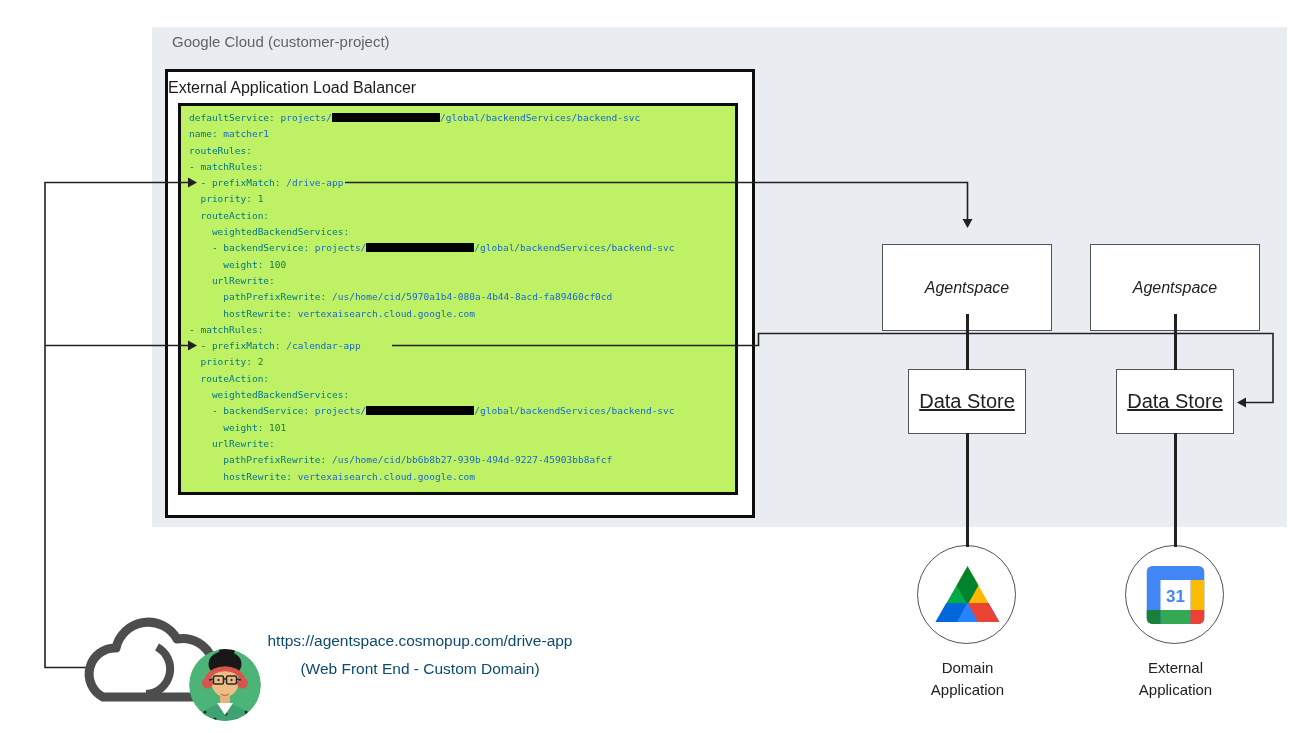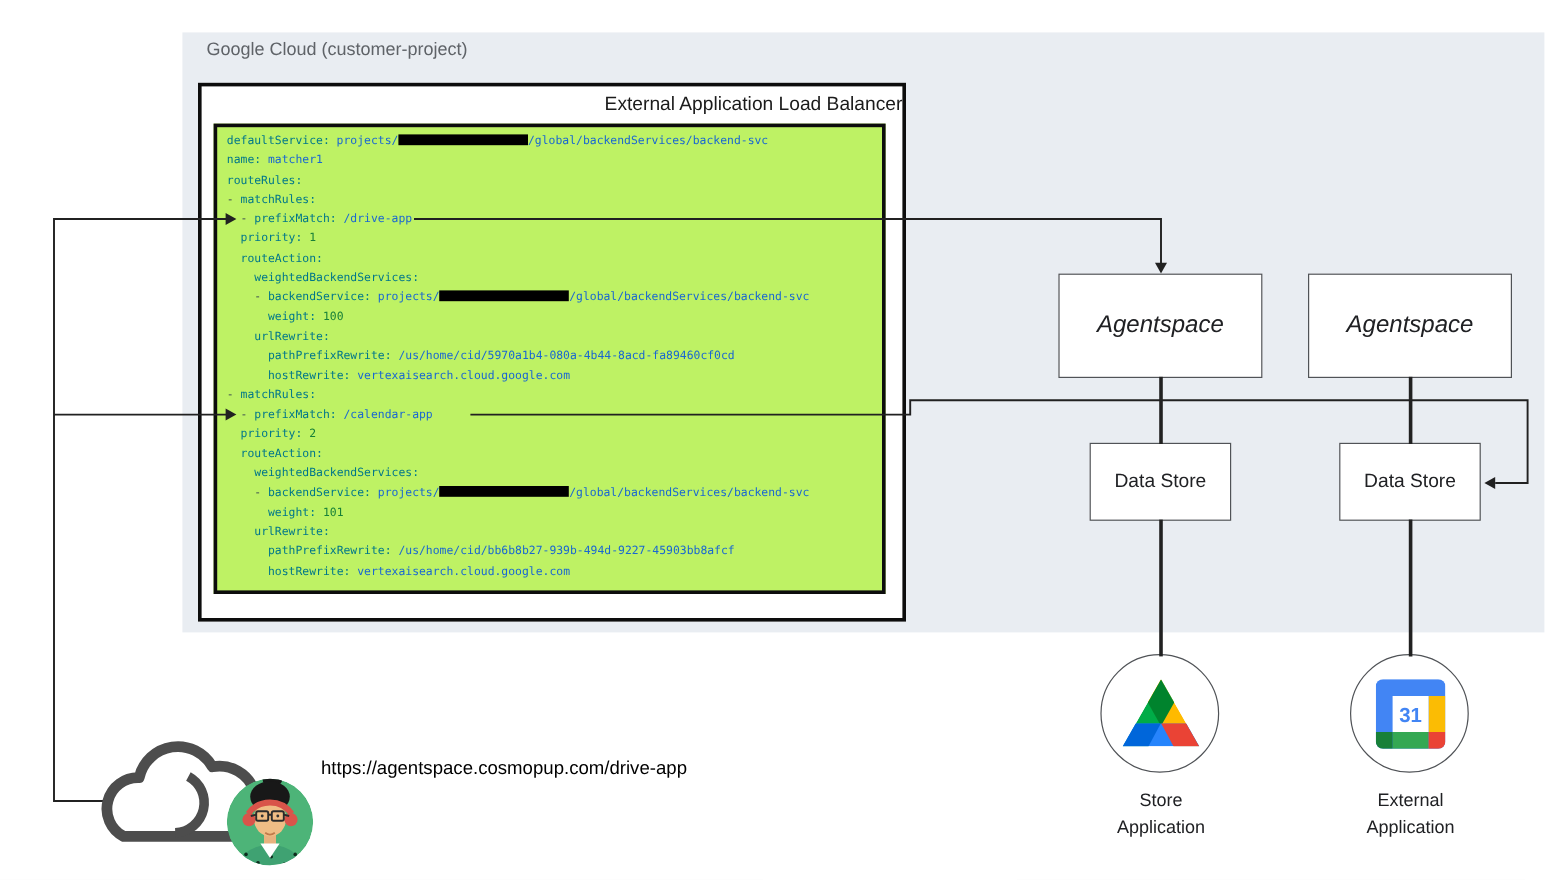--- a/index.html
+++ b/index.html
@@ -1,43 +1,43 @@
 <!DOCTYPE html>
 <html style="--panel: #e9edf2; --key: #00778a; --value: #1967d2; --number: #188038; --plain: #37474f; --drive-green: #00ac47; --drive-yellow: #ffba00; --drive-blue: #2684fc; --drive-dark-green: #00832d; --drive-dark-blue: #0066da; --drive-red: #ea4335; --calendar-blue: #4285f4; --calendar-yellow: #fbbc04; --calendar-green: #34a853; --calendar-dark-green: #188038; --calendar-red: #ea4335;"><head>
 <meta charset="utf-8">
 <style>
   html,body{margin:0;padding:0;background:#fff;}
   #canvas{position:relative;width:1292px;height:733px;background:#fff;overflow:hidden;
           font-family:"Liberation Sans",sans-serif;color:#202124;padding-left:20px;}
   .panel{position:absolute;left:152px;top:27px;width:1135px;height:500px;background:var(--panel,#e9edf2);}
   .gc-label{position:absolute;left:172px;top:33px;font-size:15px;color:#5f6368;}
   .elb{position:absolute;left:165px;top:69px;width:584px;height:443px;border:3px solid #0d0d0d;background:#fff;}
-  .elb-title{text-align:right;margin-top:7px;font-size:16px;color:#1b1b1b;}
+  .elb-title{text-align:left;margin-top:7px;font-size:16px;color:#1b1b1b;}
   .codebox{position:absolute;left:178px;top:103px;width:554px;height:386px;border:3px solid #0d0d0d;
            background:#bef264;overflow:hidden;}
   .code{font-family:"DejaVu Sans Mono",monospace;font-size:9.5px;line-height:16.3px;white-space:pre;
         margin:0;padding:4px 0 0 8px;}
   .cl .ky{color:var(--key,#00778a);}
   .cl .vl{color:var(--value,#1967d2);}
   .cl .num{color:var(--number,#188038);}
   .cl .pl{color:var(--plain,#37474f);}
   .bar{display:inline-block;width:108px;height:9px;background:#000;vertical-align:-1px;}
   .box{position:absolute;background:#fff;border:1.5px solid #505357;display:flex;
        align-items:center;justify-content:center;}
-  .as{width:168px;height:85px;font-style:italic;font-size:20px;}
+  .as{width:168px;height:85px;font-style:italic;font-size:16px;margin-top:16px;}
   #as1{left:882px;top:228px;} #as2{left:1090px;top:228px;}
-  .ds{width:116px;height:63px;font-size:16px;}
+  .ds{width:116px;height:63px;font-size:20px;text-decoration:underline;}
   #ds1{left:908px;top:369px;} #ds2{left:1116px;top:369px;}
   .circle{position:absolute;width:97px;height:97px;border-radius:50%;background:#fff;
           border:1.5px solid #505357;top:545px;}
   #drive-circle{left:917px;} #calendar-circle{left:1125px;}
   .applabel{position:absolute;width:161px;top:657px;text-align:center;font-size:15px;line-height:22px;}
   #drive-label{left:887px;} #calendar-label{left:1095px;}
   .urls{position:absolute;left:240px;top:627px;width:360px;text-align:center;
-        font-size:15.5px;line-height:27.5px;color:#000000;}
+        font-size:15.5px;line-height:27.5px;color:#0c4a6e;}
   #overlay{position:absolute;left:0;top:0;width:1292px;height:733px;pointer-events:none;}
 </style>
 </head>
 <body>
 
 <div id="canvas">
 
   <div class="panel"></div>
   <div class="gc-label">Google Cloud (customer-project)</div>
 
@@ -59,30 +59,31 @@
     <span>Data Store</span>
   </div>
   <div class="box ds" id="ds2">
     <span>Data Store</span>
   </div>
 
   <div class="circle" id="drive-circle"></div>
   <div class="circle" id="calendar-circle"></div>
 
   <div class="applabel" id="drive-label">
-    <div>Store</div>
+    <div>Domain</div>
     <div>Application</div>
   </div>
   <div class="applabel" id="calendar-label">
     <div>External</div>
     <div>Application</div>
   </div>
 
   <div class="urls">
     <div>https://agentspace.cosmopup.com/drive-app</div>
+    <div>(Web Front End - Custom Domain)</div>
   </div>
 
   <svg id="overlay" viewBox="0 0 1292 733">
 
     <g stroke="#212121" stroke-width="1.6" fill="none">
       <path d="M345,182.5 H967.5 V221"></path>
       <path d="M392,345.5 H758.5 V333.5 H1273 V402.5 H1246"></path>
       <path d="M189,182.5 H45 V667.5 H95 M45,345.5 H189"></path>
     </g>
     <g fill="#212121">

